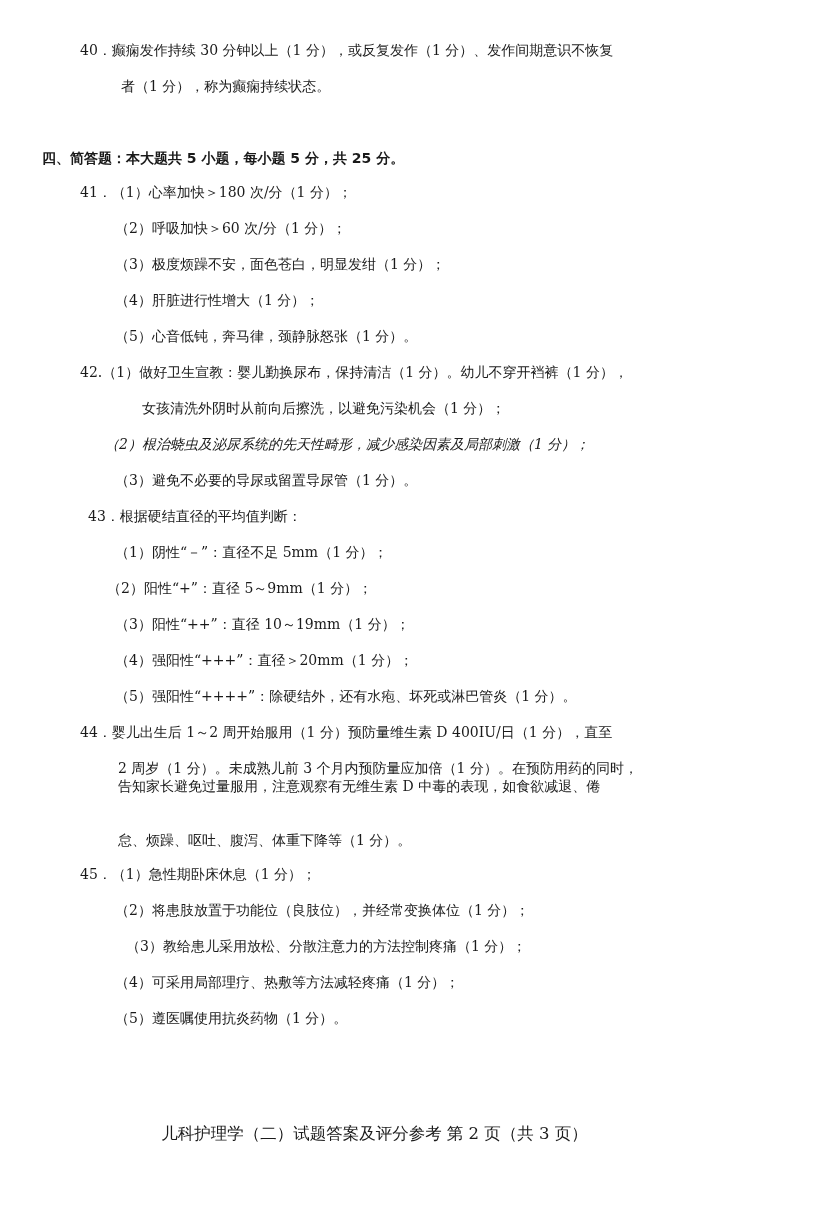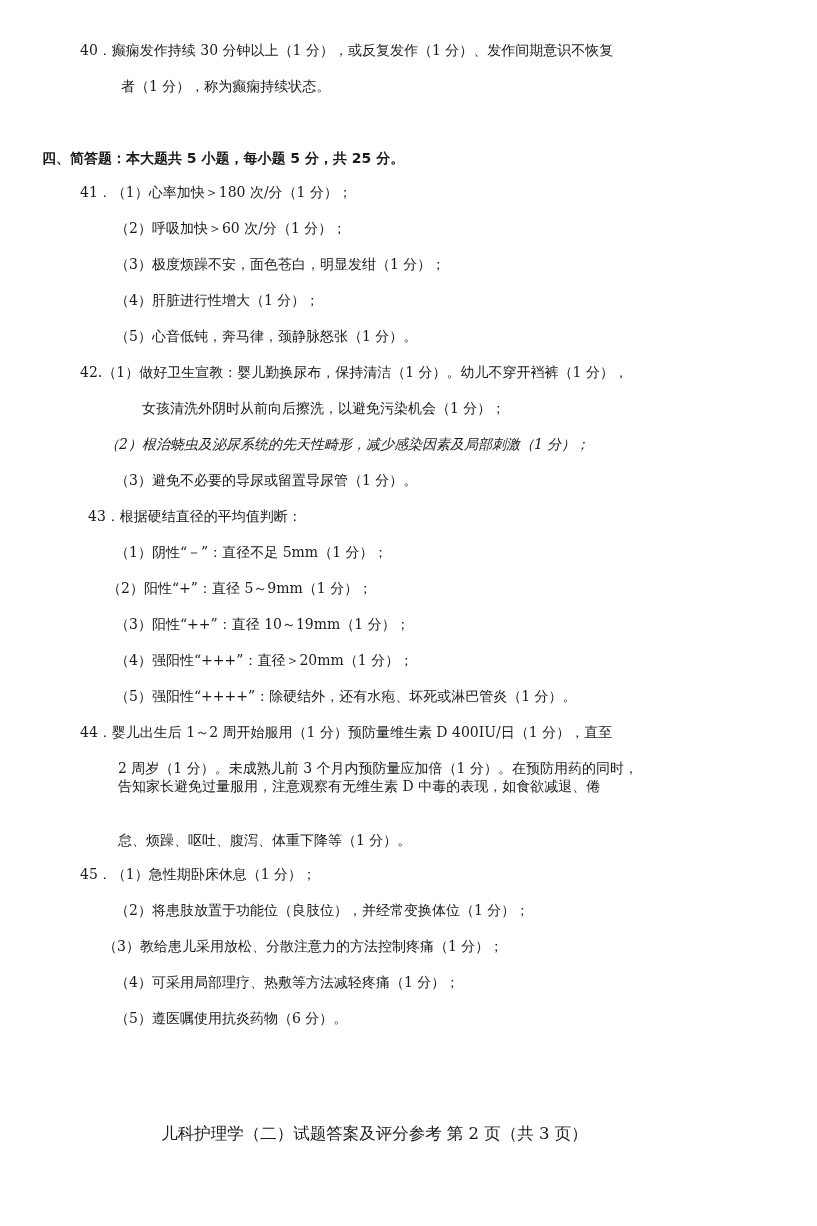--- a/index.html
+++ b/index.html
@@ -38,18 +38,18 @@
   <div class="line" style="left:115px; top:650px;">（4）强阳性“+++”：直径＞20mm（1 分）；</div>
   <div class="line" style="left:115px; top:686px;">（5）强阳性“++++”：除硬结外，还有水疱、坏死或淋巴管炎（1 分）。</div>
 
   <div class="line" style="left:80px; top:722px;">44．婴儿出生后 1～2 周开始服用（1 分）预防量维生素 D 400IU/日（1 分），直至</div>
   <div class="line" style="left:118px; top:758px;">2 周岁（1 分）。未成熟儿前 3 个月内预防量应加倍（1 分）。在预防用药的同时，</div>
   <div class="line" style="left:118px; top:776px;">告知家长避免过量服用，注意观察有无维生素 D 中毒的表现，如食欲减退、倦</div>
   <div class="line" style="left:118px; top:830px;">怠、烦躁、呕吐、腹泻、体重下降等（1 分）。</div>
 
   <div class="line" style="left:80px; top:864px;">45．（1）急性期卧床休息（1 分）；</div>
   <div class="line" style="left:115px; top:900px;">（2）将患肢放置于功能位（良肢位），并经常变换体位（1 分）；</div>
-  <div class="line" style="left:103px; top:936px;">（3）教给患儿采用放松、分散注意力的方法控制疼痛（1 分）；</div>
+  <div class="line" style="left:126px; top:936px;">（3）教给患儿采用放松、分散注意力的方法控制疼痛（1 分）；</div>
   <div class="line" style="left:115px; top:972px;">（4）可采用局部理疗、热敷等方法减轻疼痛（1 分）；</div>
-  <div class="line" style="left:115px; top:1008px;">（5）遵医嘱使用抗炎药物（6 分）。</div>
+  <div class="line" style="left:115px; top:1008px;">（5）遵医嘱使用抗炎药物（1 分）。</div>
 
   <div class="footer">儿科护理学（二）试题答案及评分参考 第 2 页（共 3 页）</div>
 </div>
 
 </body></html>

